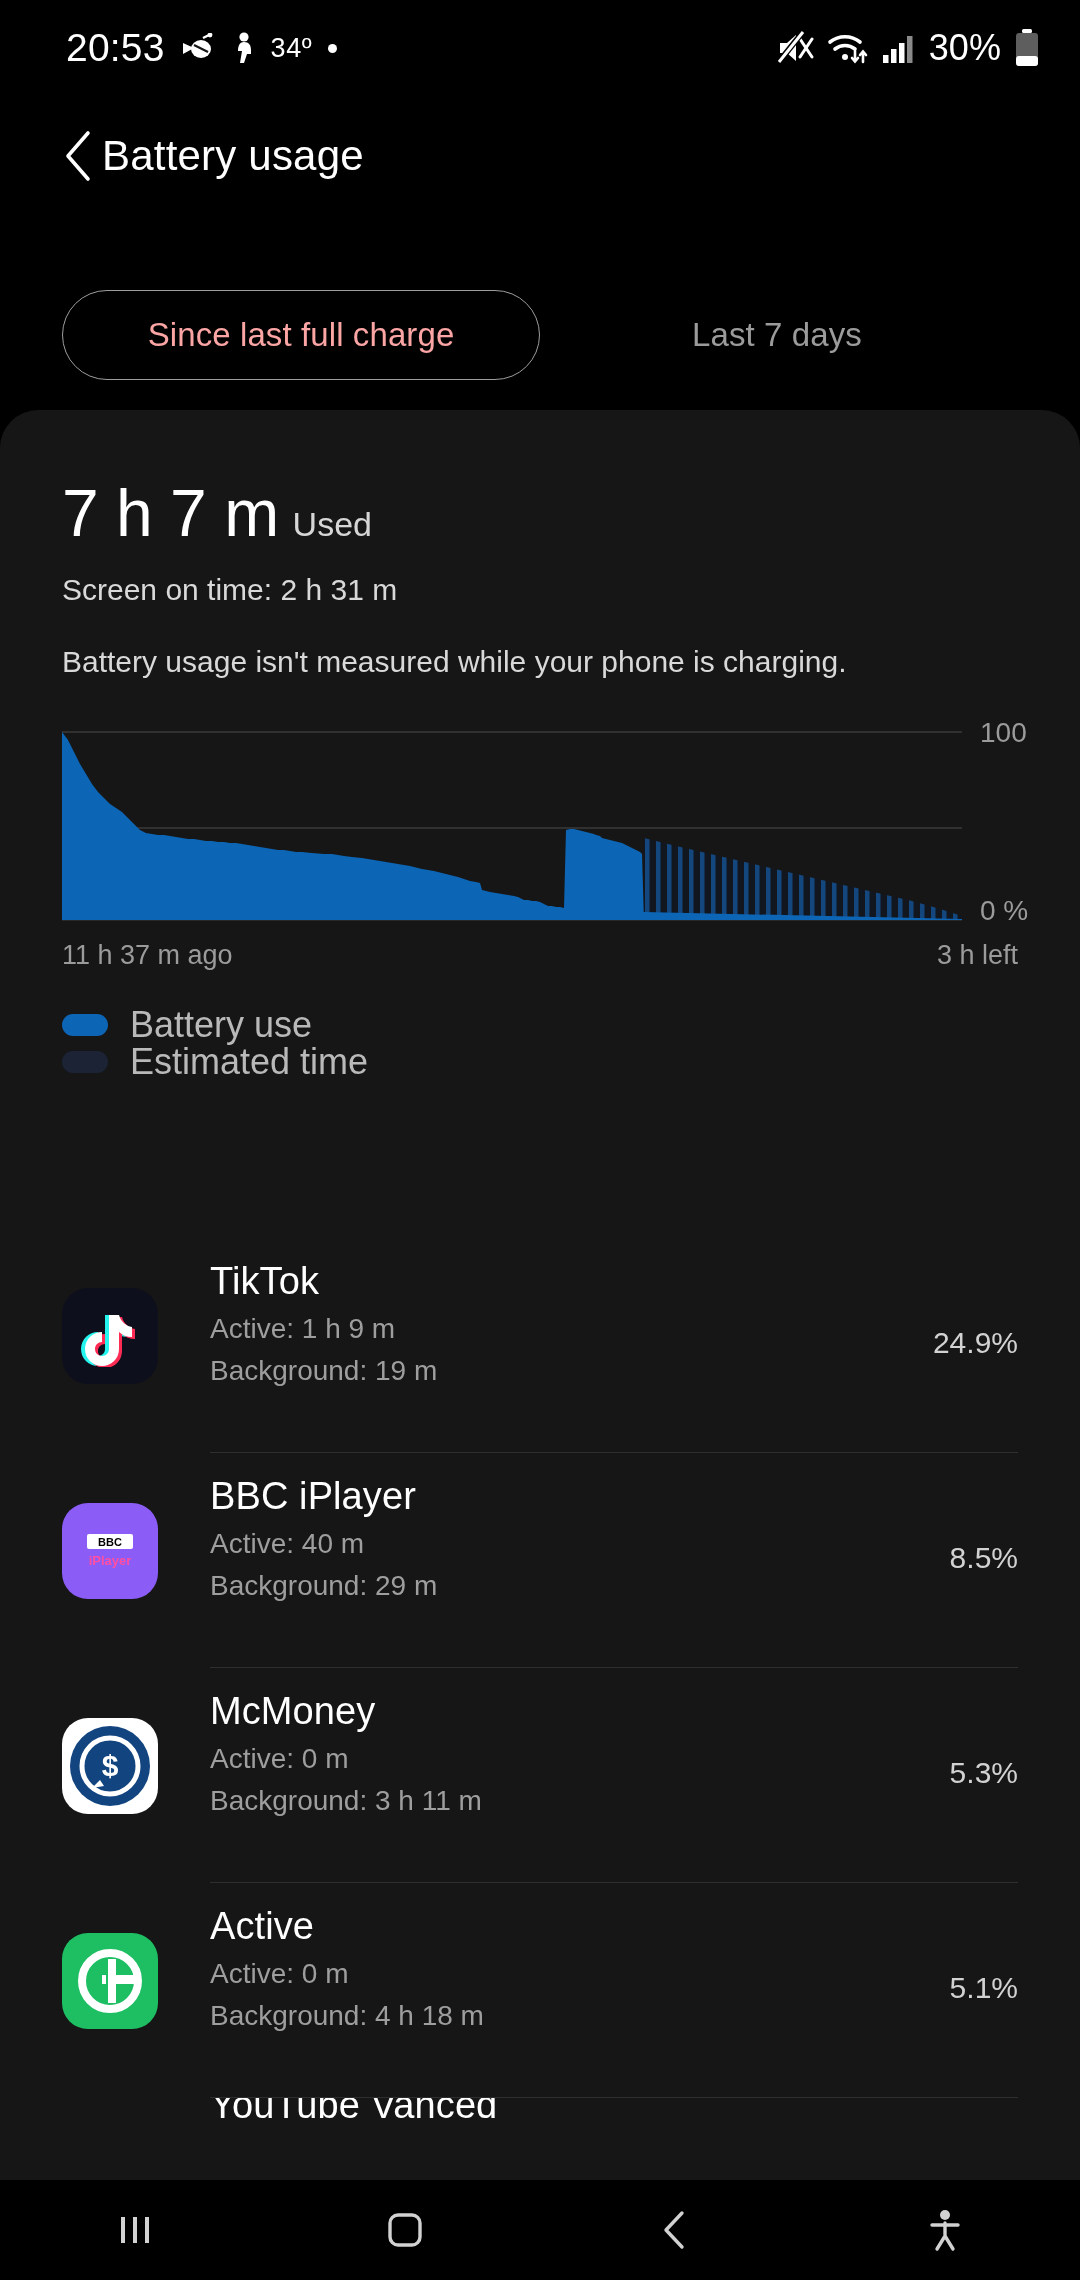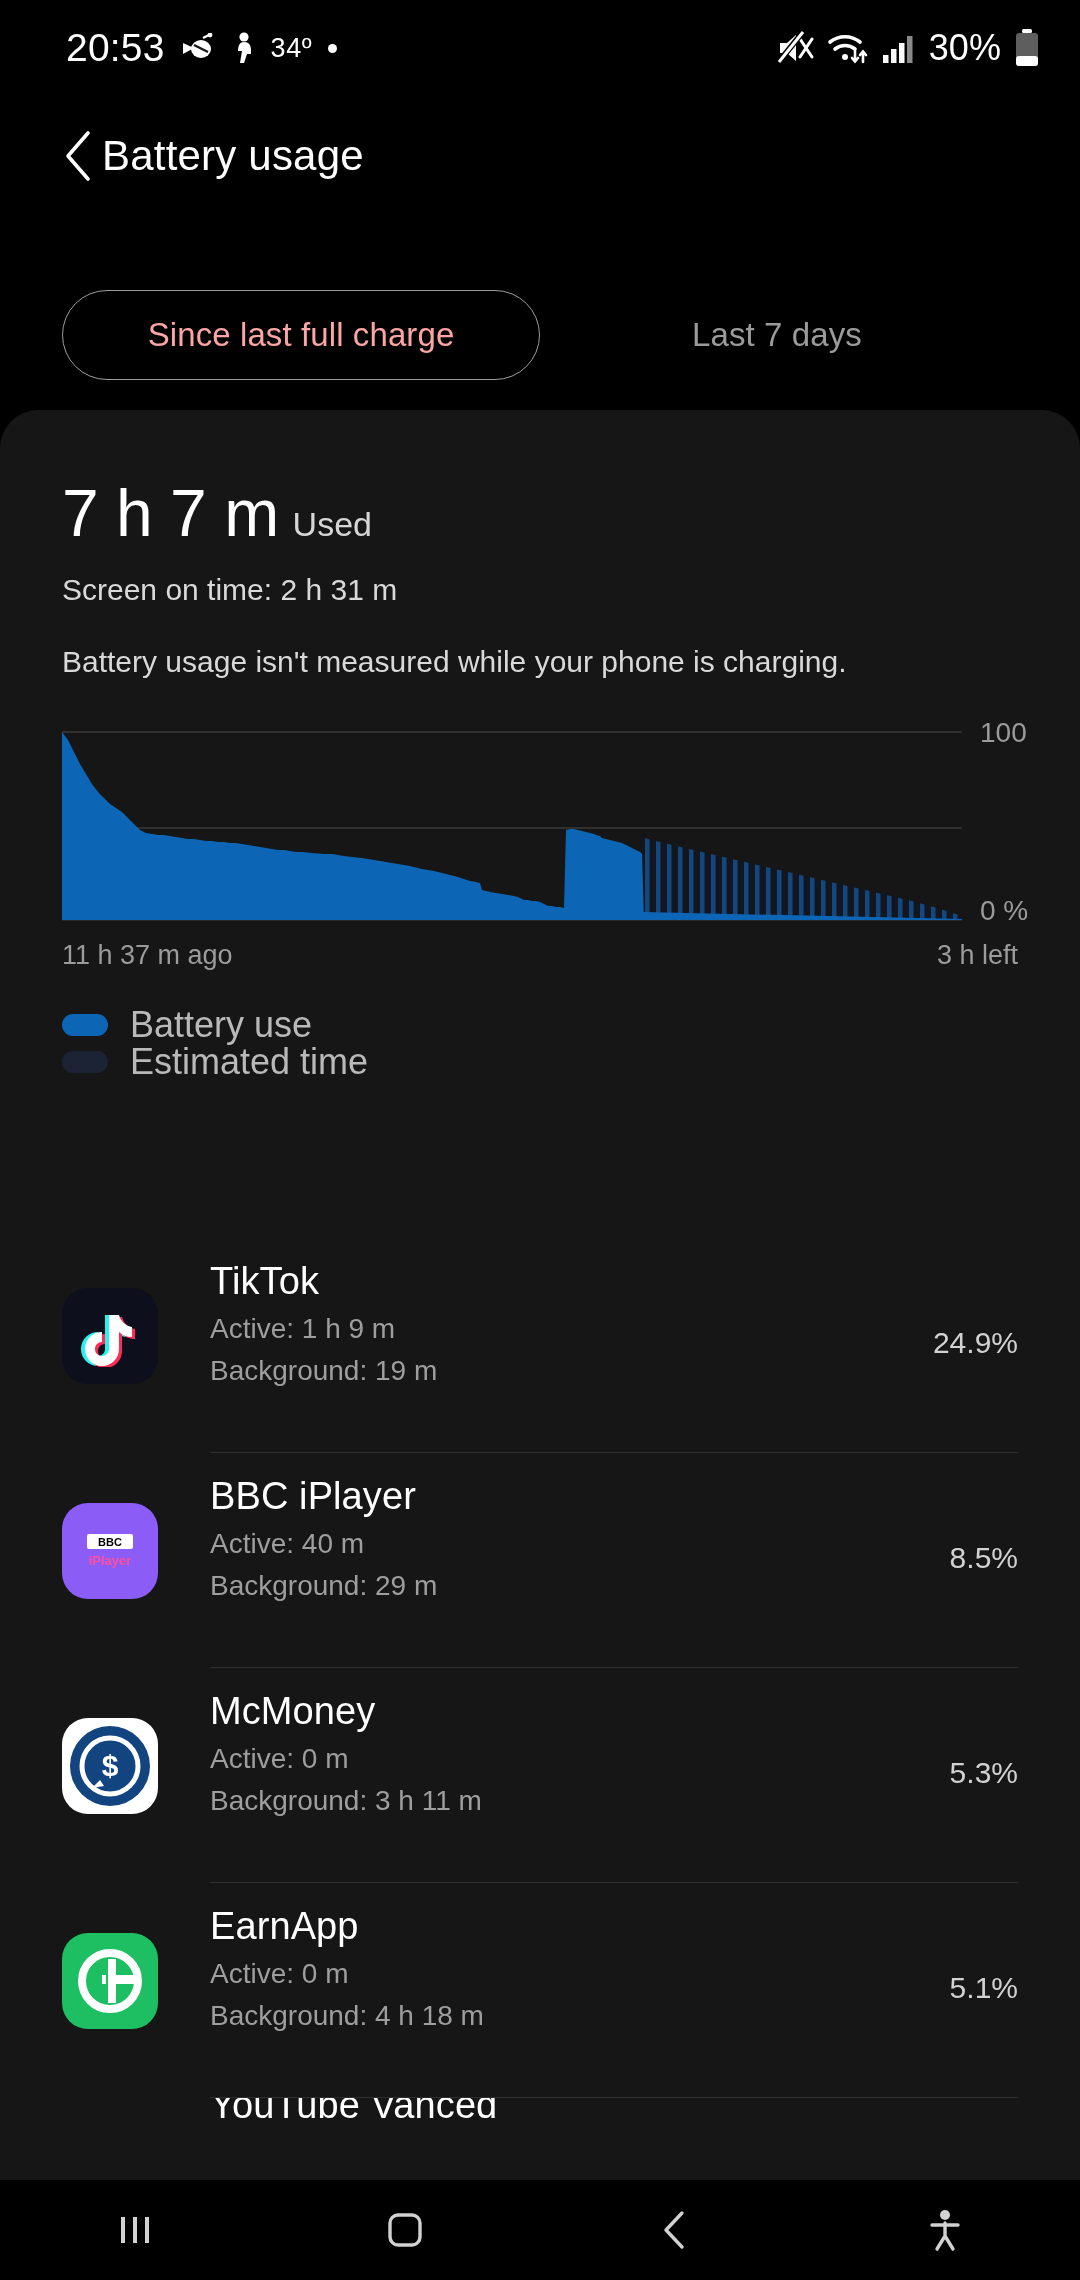--- a/index.html
+++ b/index.html
@@ -279,21 +279,21 @@
       <div class="app-row">
         <div class="app-icon" style="background:#1dbf62">
           <svg width="96" height="96" viewBox="0 0 96 96">
             <circle cx="48" cy="48" r="28" fill="none" stroke="#fff" stroke-width="8"></circle>
             <rect x="40" y="42" width="34" height="9" fill="#fff"></rect>
             <rect x="44" y="28" width="8" height="40" fill="#1dbf62"></rect>
             <path d="M46 26 L54 26 L54 70 L46 70 Z" fill="#fff"></path>
           </svg>
         </div>
         <div class="app-texts">
-          <div class="app-name">EarnApp</div>
+          <div class="app-name">Active</div>
           <div class="app-sub">Active: 0 m</div>
           <div class="app-sub">Background: 4 h 18 m</div>
         </div>
         <div class="app-pct">5.1%</div>
         <div class="app-div"></div>
       </div>
 
       <div class="app-row app-row-clipped">
         <div class="app-texts">
           <div class="app-name">YouTube Vanced</div>

